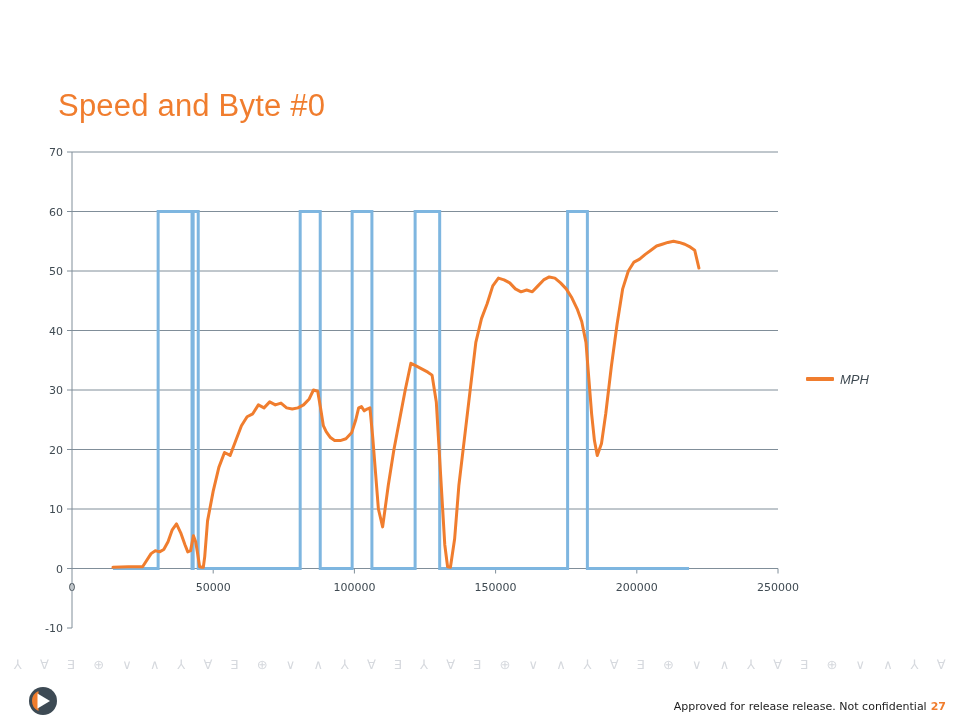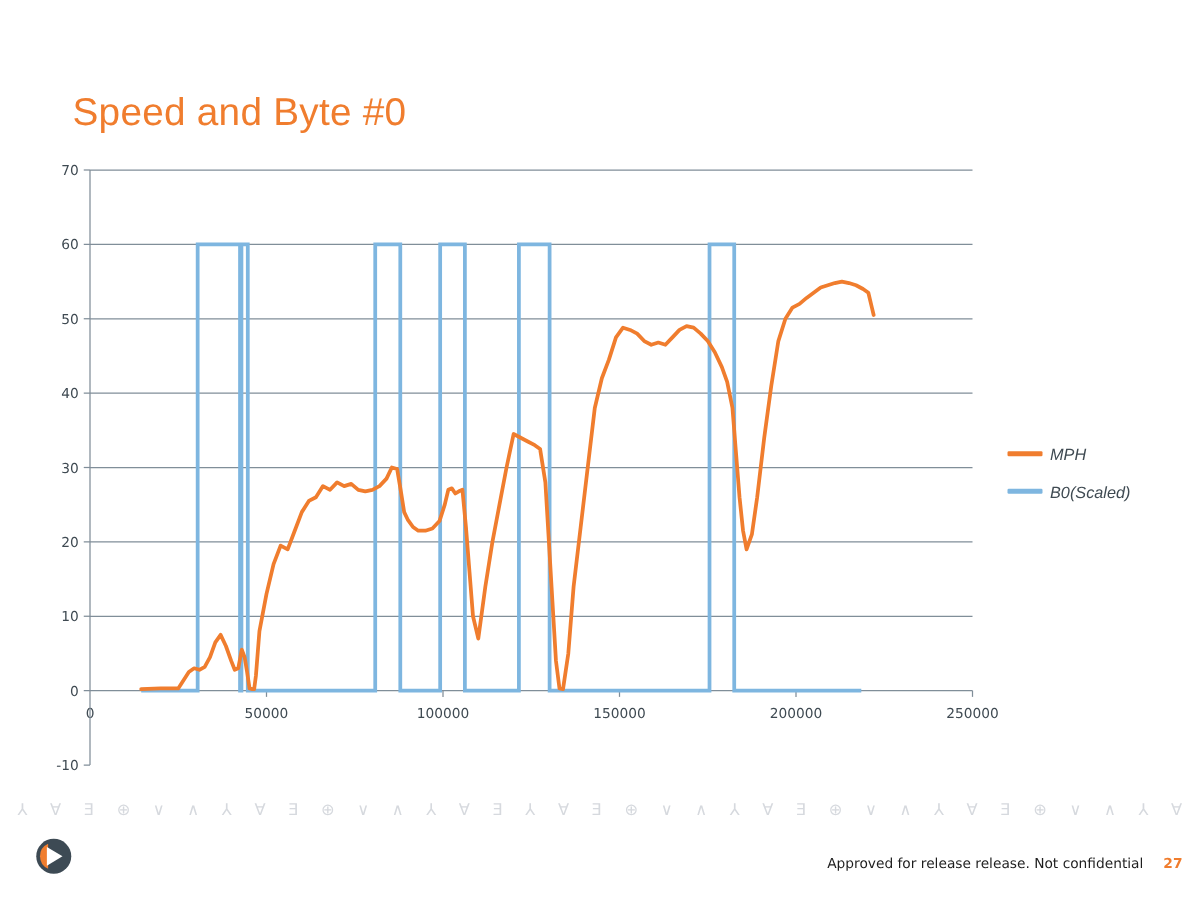--- a/index.html
+++ b/index.html
@@ -9,21 +9,21 @@
   }
   body {
     width: 960px;
     height: 720px;
     overflow: hidden;
     font-family: "Liberation Sans", sans-serif;
     position: relative;
   }
   #slide {
     position: absolute;
-    left: 0; top: 0;
+    left: 0; top: 16px;
     width: 960px;
     height: 644px;
     background: #ffffff;
   }
   
   #slide-title {
     position: absolute;
     left: 58px;
     top: 72px;
     font-size: 31px;
@@ -128,21 +128,21 @@
     right: 14px;
     top: 24px;
     font-size: 11px;
     color: #1d1d1d;
     font-family: "DejaVu Sans", sans-serif;
     white-space: nowrap;
   }
   #page-number {
     color: #F07D2E;
     font-weight: bold;
-    margin-left: 16px;
+    margin-left: 4px;
   }
   .axis-text {
     font-family: "DejaVu Sans", sans-serif;
     font-size: 11px;
     fill: #3f4a52;
   }
 </style>
 </head>
 <body>
 
@@ -201,24 +201,20 @@
       <path id="series-b0" fill="none" stroke-width="3" stroke-linejoin="miter" stroke-linecap="butt" d="M112.95 552.50 L158.13 552.50 L158.13 195.50 L192.02 195.50 L192.02 552.50 L193.15 552.50 L193.15 195.50 L198.23 195.50 L198.23 552.50 L300.18 552.50 L300.18 195.50 L320.23 195.50 L320.23 552.50 L352.14 552.50 L352.14 195.50 L371.91 195.50 L371.91 552.50 L415.12 552.50 L415.12 195.50 L439.68 195.50 L439.68 552.50 L567.61 552.50 L567.61 195.50 L587.38 195.50 L587.38 552.50 L689.04 552.50" stroke="#7EB6E0"></path>
       <path id="series-mph" fill="none" stroke-width="3" stroke-linejoin="round" stroke-linecap="round" d="M112.95 551.31 L128.48 550.72 L142.60 550.72 L151.07 537.63 L155.31 534.65 L159.54 535.84 L163.78 533.46 L168.02 525.73 L172.25 513.83 L176.49 507.88 L180.72 516.80 L184.96 528.70 L187.78 535.84 L190.61 534.65 L193.43 519.77 L195.69 525.73 L197.67 537.63 L199.64 550.72 L201.90 551.31 L203.32 551.31 L204.73 540.60 L207.55 504.90 L213.20 475.15 L218.85 451.35 L224.50 436.48 L230.14 439.45 L235.79 424.58 L241.44 409.70 L247.09 400.77 L252.74 397.80 L258.38 388.88 L264.03 391.85 L269.68 385.90 L275.33 388.88 L280.98 387.09 L286.62 391.85 L292.27 393.04 L297.92 391.85 L303.57 388.88 L309.22 382.92 L313.45 374.00 L317.69 375.19 L320.51 391.85 L323.34 409.70 L326.16 415.65 L330.40 421.60 L334.63 424.58 L340.28 424.58 L345.93 422.79 L351.58 416.84 L355.81 403.75 L358.64 391.85 L361.46 390.66 L364.28 394.83 L367.11 393.04 L369.93 391.85 L372.76 421.60 L375.58 457.30 L378.40 493.00 L382.64 510.85 L388.29 469.20 L393.94 433.50 L399.58 403.75 L405.23 374.00 L410.88 347.22 L416.53 350.20 L422.18 353.18 L427.82 356.15 L432.06 359.13 L436.30 385.90 L439.12 433.50 L441.94 481.10 L444.77 528.70 L447.59 550.72 L450.42 551.31 L454.65 522.75 L458.89 469.20 L464.54 421.60 L470.18 374.00 L475.83 326.40 L481.48 302.60 L487.13 287.72 L492.78 269.88 L498.42 262.14 L504.07 263.93 L509.72 266.90 L515.37 272.85 L521.02 275.82 L526.66 274.04 L532.31 275.82 L537.96 269.88 L543.61 263.93 L549.26 260.95 L554.90 262.14 L560.55 266.90 L566.20 272.85 L571.85 281.78 L577.50 293.68 L581.73 305.57 L585.97 326.40 L588.79 362.10 L591.62 397.80 L594.44 424.58 L597.26 439.45 L601.50 427.55 L605.74 397.80 L611.38 350.20 L617.03 308.55 L622.68 272.85 L628.33 255.00 L633.98 246.07 L639.62 243.10 L645.27 238.34 L650.92 234.18 L656.57 230.01 L662.22 228.22 L667.86 226.44 L673.51 225.25 L679.16 226.44 L684.81 228.22 L690.46 231.20 L694.69 234.18 L697.52 246.07 L698.93 252.03" stroke="#F07D2E"></path>
     </svg>
   </div>
 
   <div id="chart-legend">
     <div class="legend-row">
       <span class="legend-swatch" style="background: rgb(240, 125, 46);"></span>
       <span class="legend-label">MPH</span>
     </div>
-    <div class="legend-row">
-      <span class="legend-swatch" style="background: rgb(126, 182, 224);"></span>
-      <span class="legend-label">B0(Scaled)</span>
-    </div>
   </div>
 
   <div id="deco-band">
       <span>⅄</span>
       <span>∀</span>
       <span>Ǝ</span>
       <span>⊕</span>
       <span>∨</span>
       <span>∧</span>
       <span>⅄</span>

